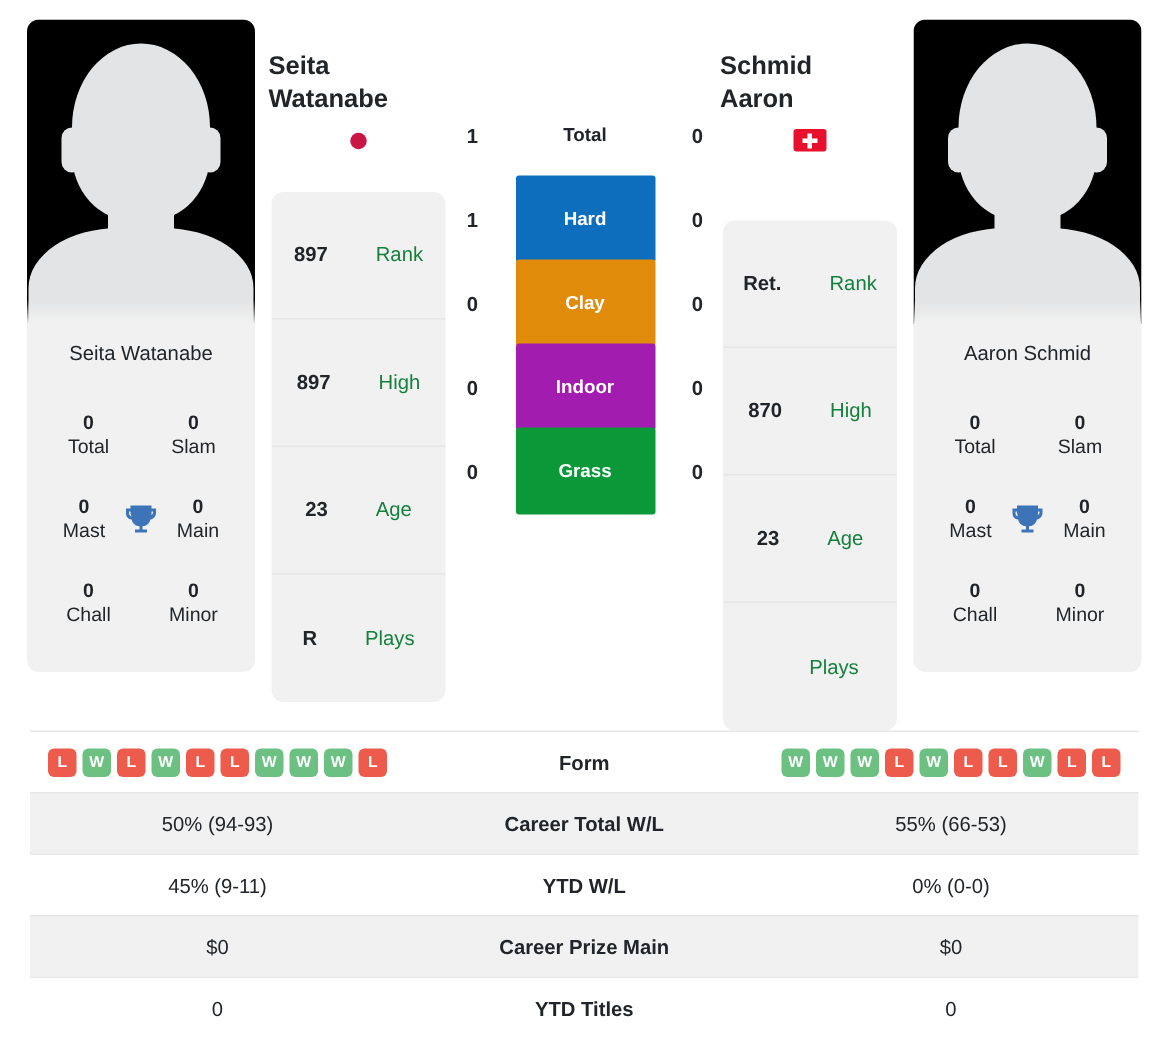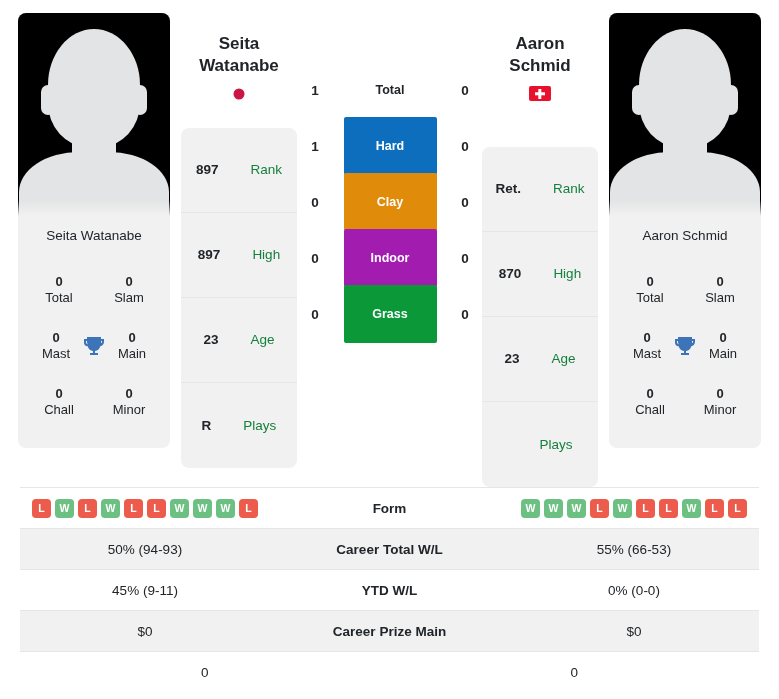--- a/index.html
+++ b/index.html
@@ -211,21 +211,21 @@
     font-size: 10.5px;
     font-weight: bold;
     display: flex;
     align-items: center;
     justify-content: center;
   }
   .fbadge.W { background: #6cc082; }
   .fbadge.L { background: #ec5b4b; }
 
   
-  .name-block { position: absolute; width: 120px; text-align: center; }
+  .name-block { position: absolute; width: 120px; }
   .name-block.left  { left: 179px; top: 33px; }
   .name-block.right { left: 480px; top: 33px; }
   .pname {
     font-size: 17px;
     font-weight: bold;
     color: #212529;
     line-height: 1.3;
   }
   .flag-wrap {
     margin-top: 9px;
@@ -358,22 +358,22 @@
 
   <div class="name-block left">
     <div class="pname">Seita</div>
     <div class="pname">Watanabe</div>
     <div class="flag-wrap">
       <div class="flag jp"></div>
     </div>
   </div>
 
   <div class="name-block right">
+    <div class="pname">Schmid</div>
     <div class="pname">Aaron</div>
-    <div class="pname">Schmid</div>
     <div class="flag-wrap">
       <div class="flag ch"></div>
     </div>
   </div>
 
   <div class="stats-card left">
     <div class="stat-cell">
       <div class="v">897</div>
       <div class="k">Rank</div>
     </div>
@@ -501,18 +501,19 @@
     </div>
 
     <div class="trow shaded">
       <div class="tcell">$0</div>
       <div class="tcell mid">Career Prize Main</div>
       <div class="tcell">$0</div>
     </div>
 
     <div class="trow">
       <div class="tcell">0</div>
+      <div class="tcell mid">YTD Titles</div>
       <div class="tcell">0</div>
     </div>
 
   </div>
 
 </div>
 
 </body></html>

